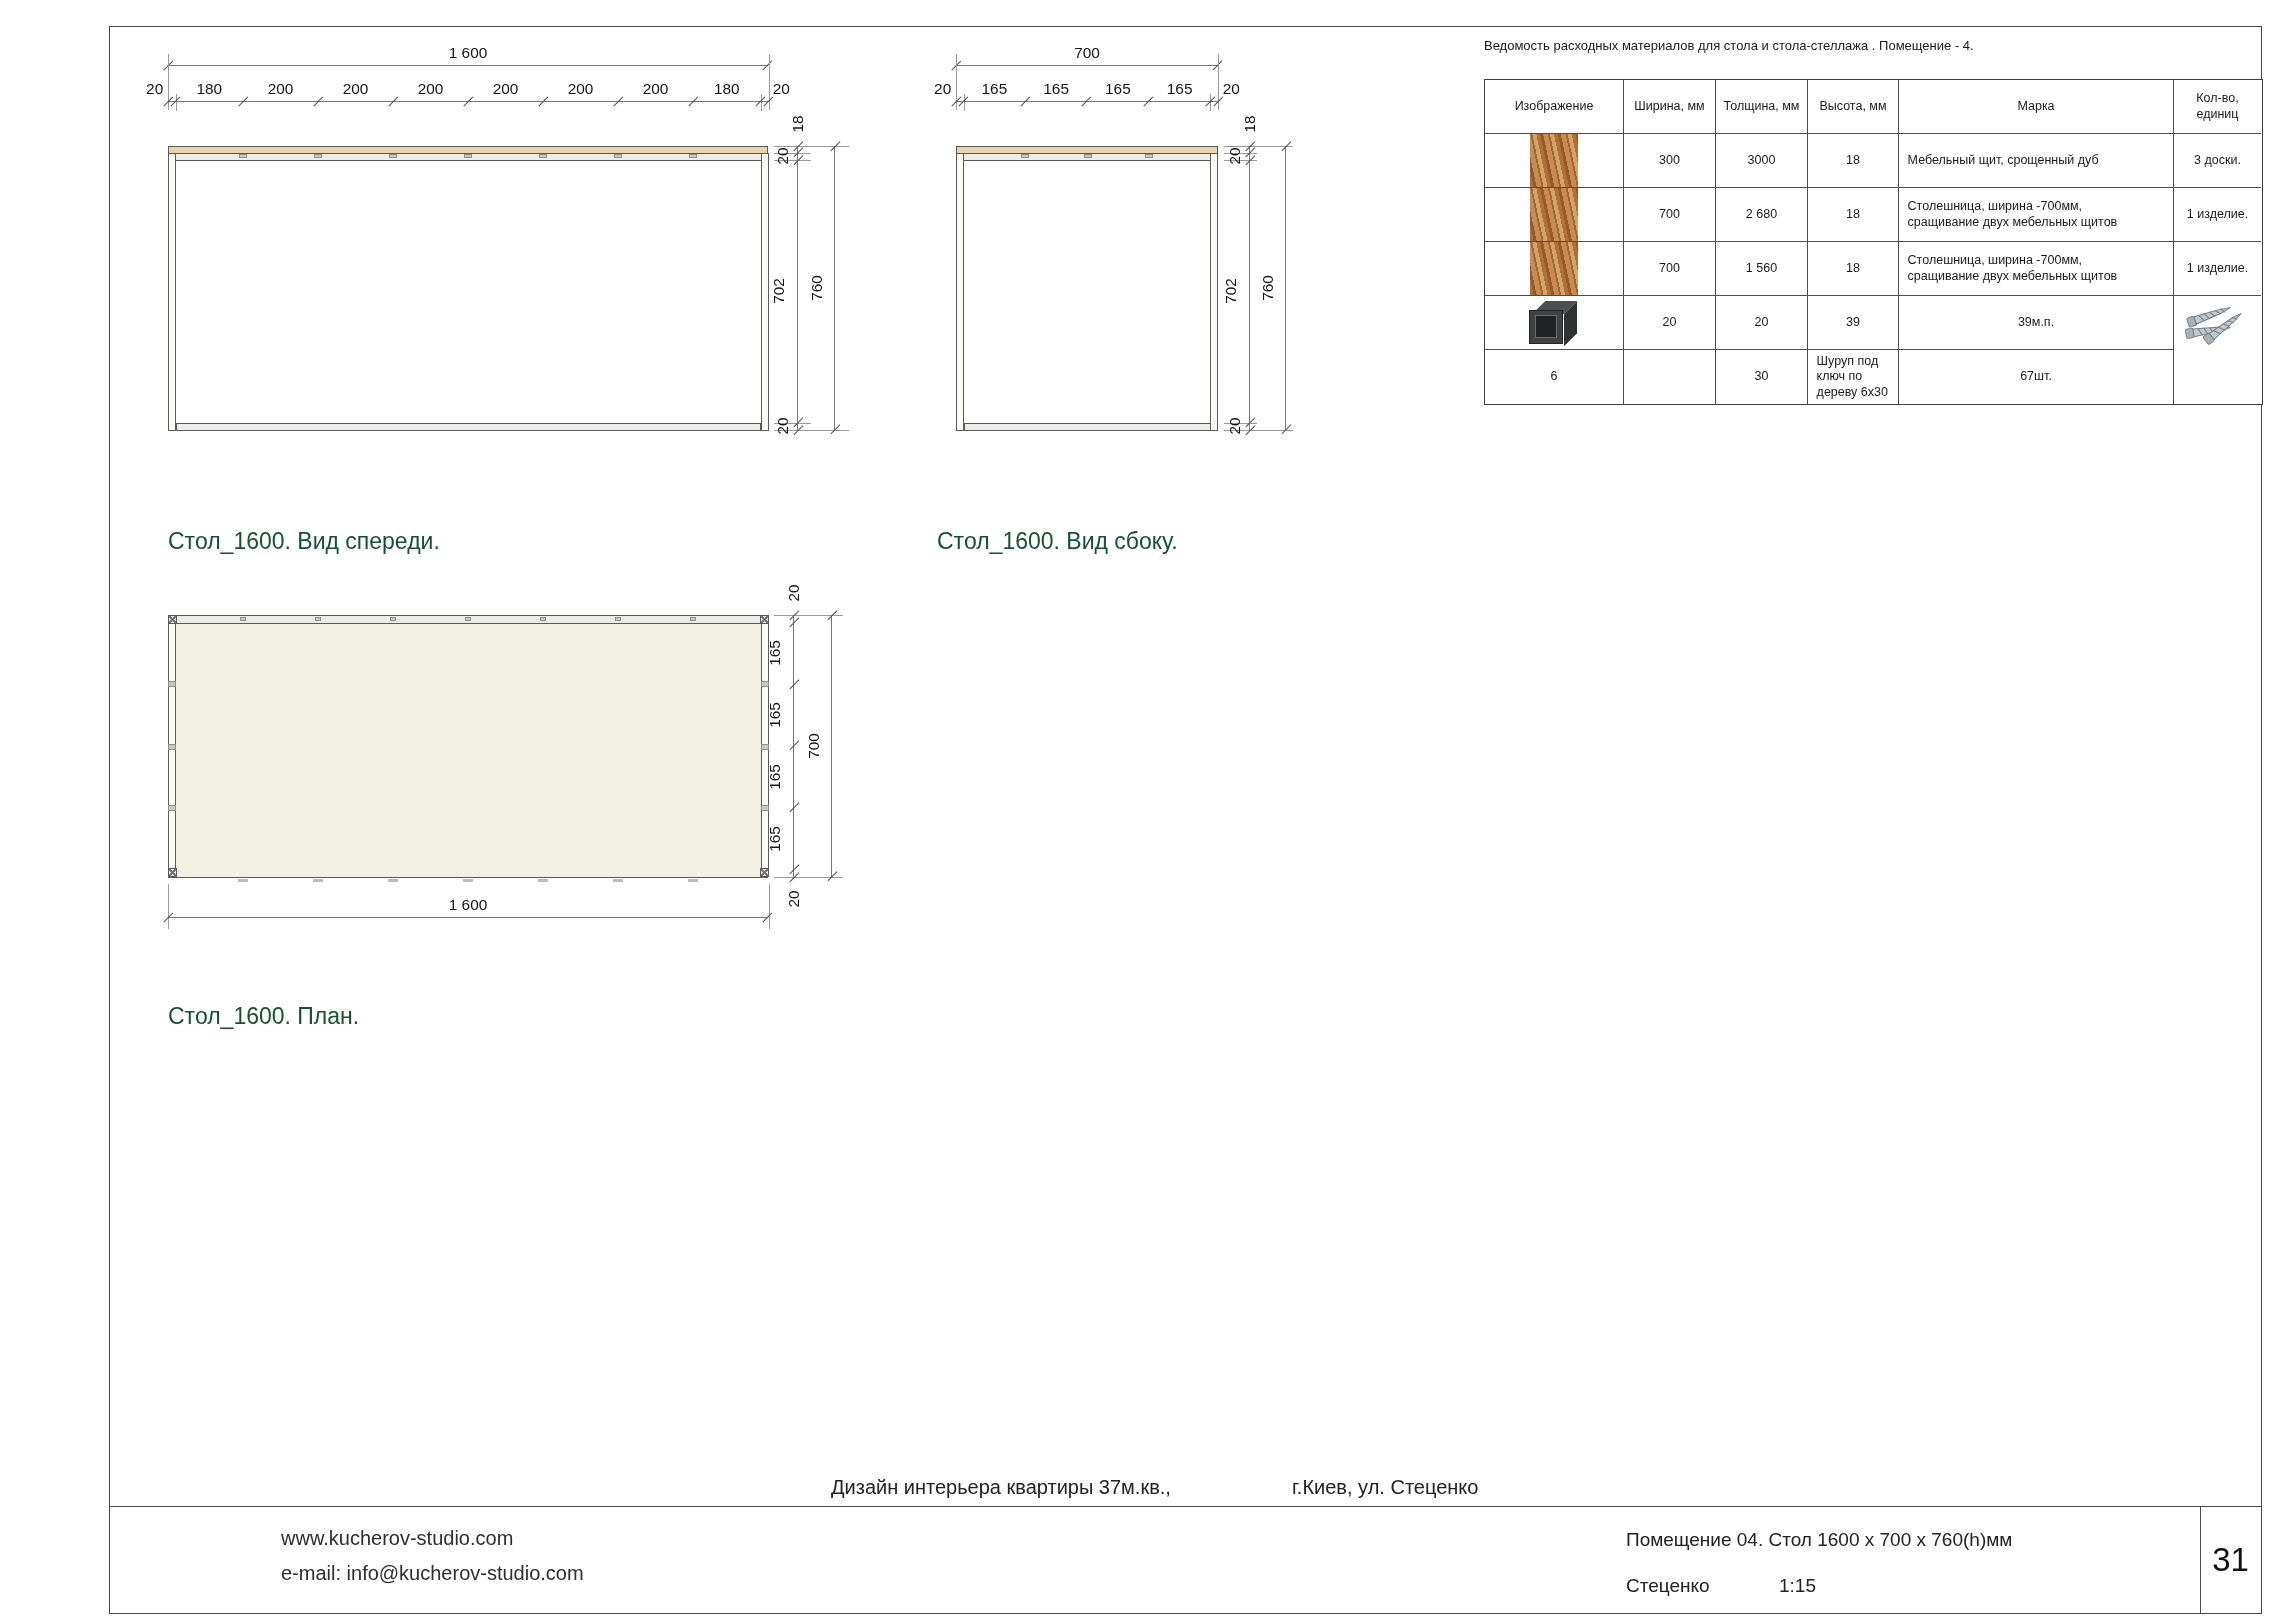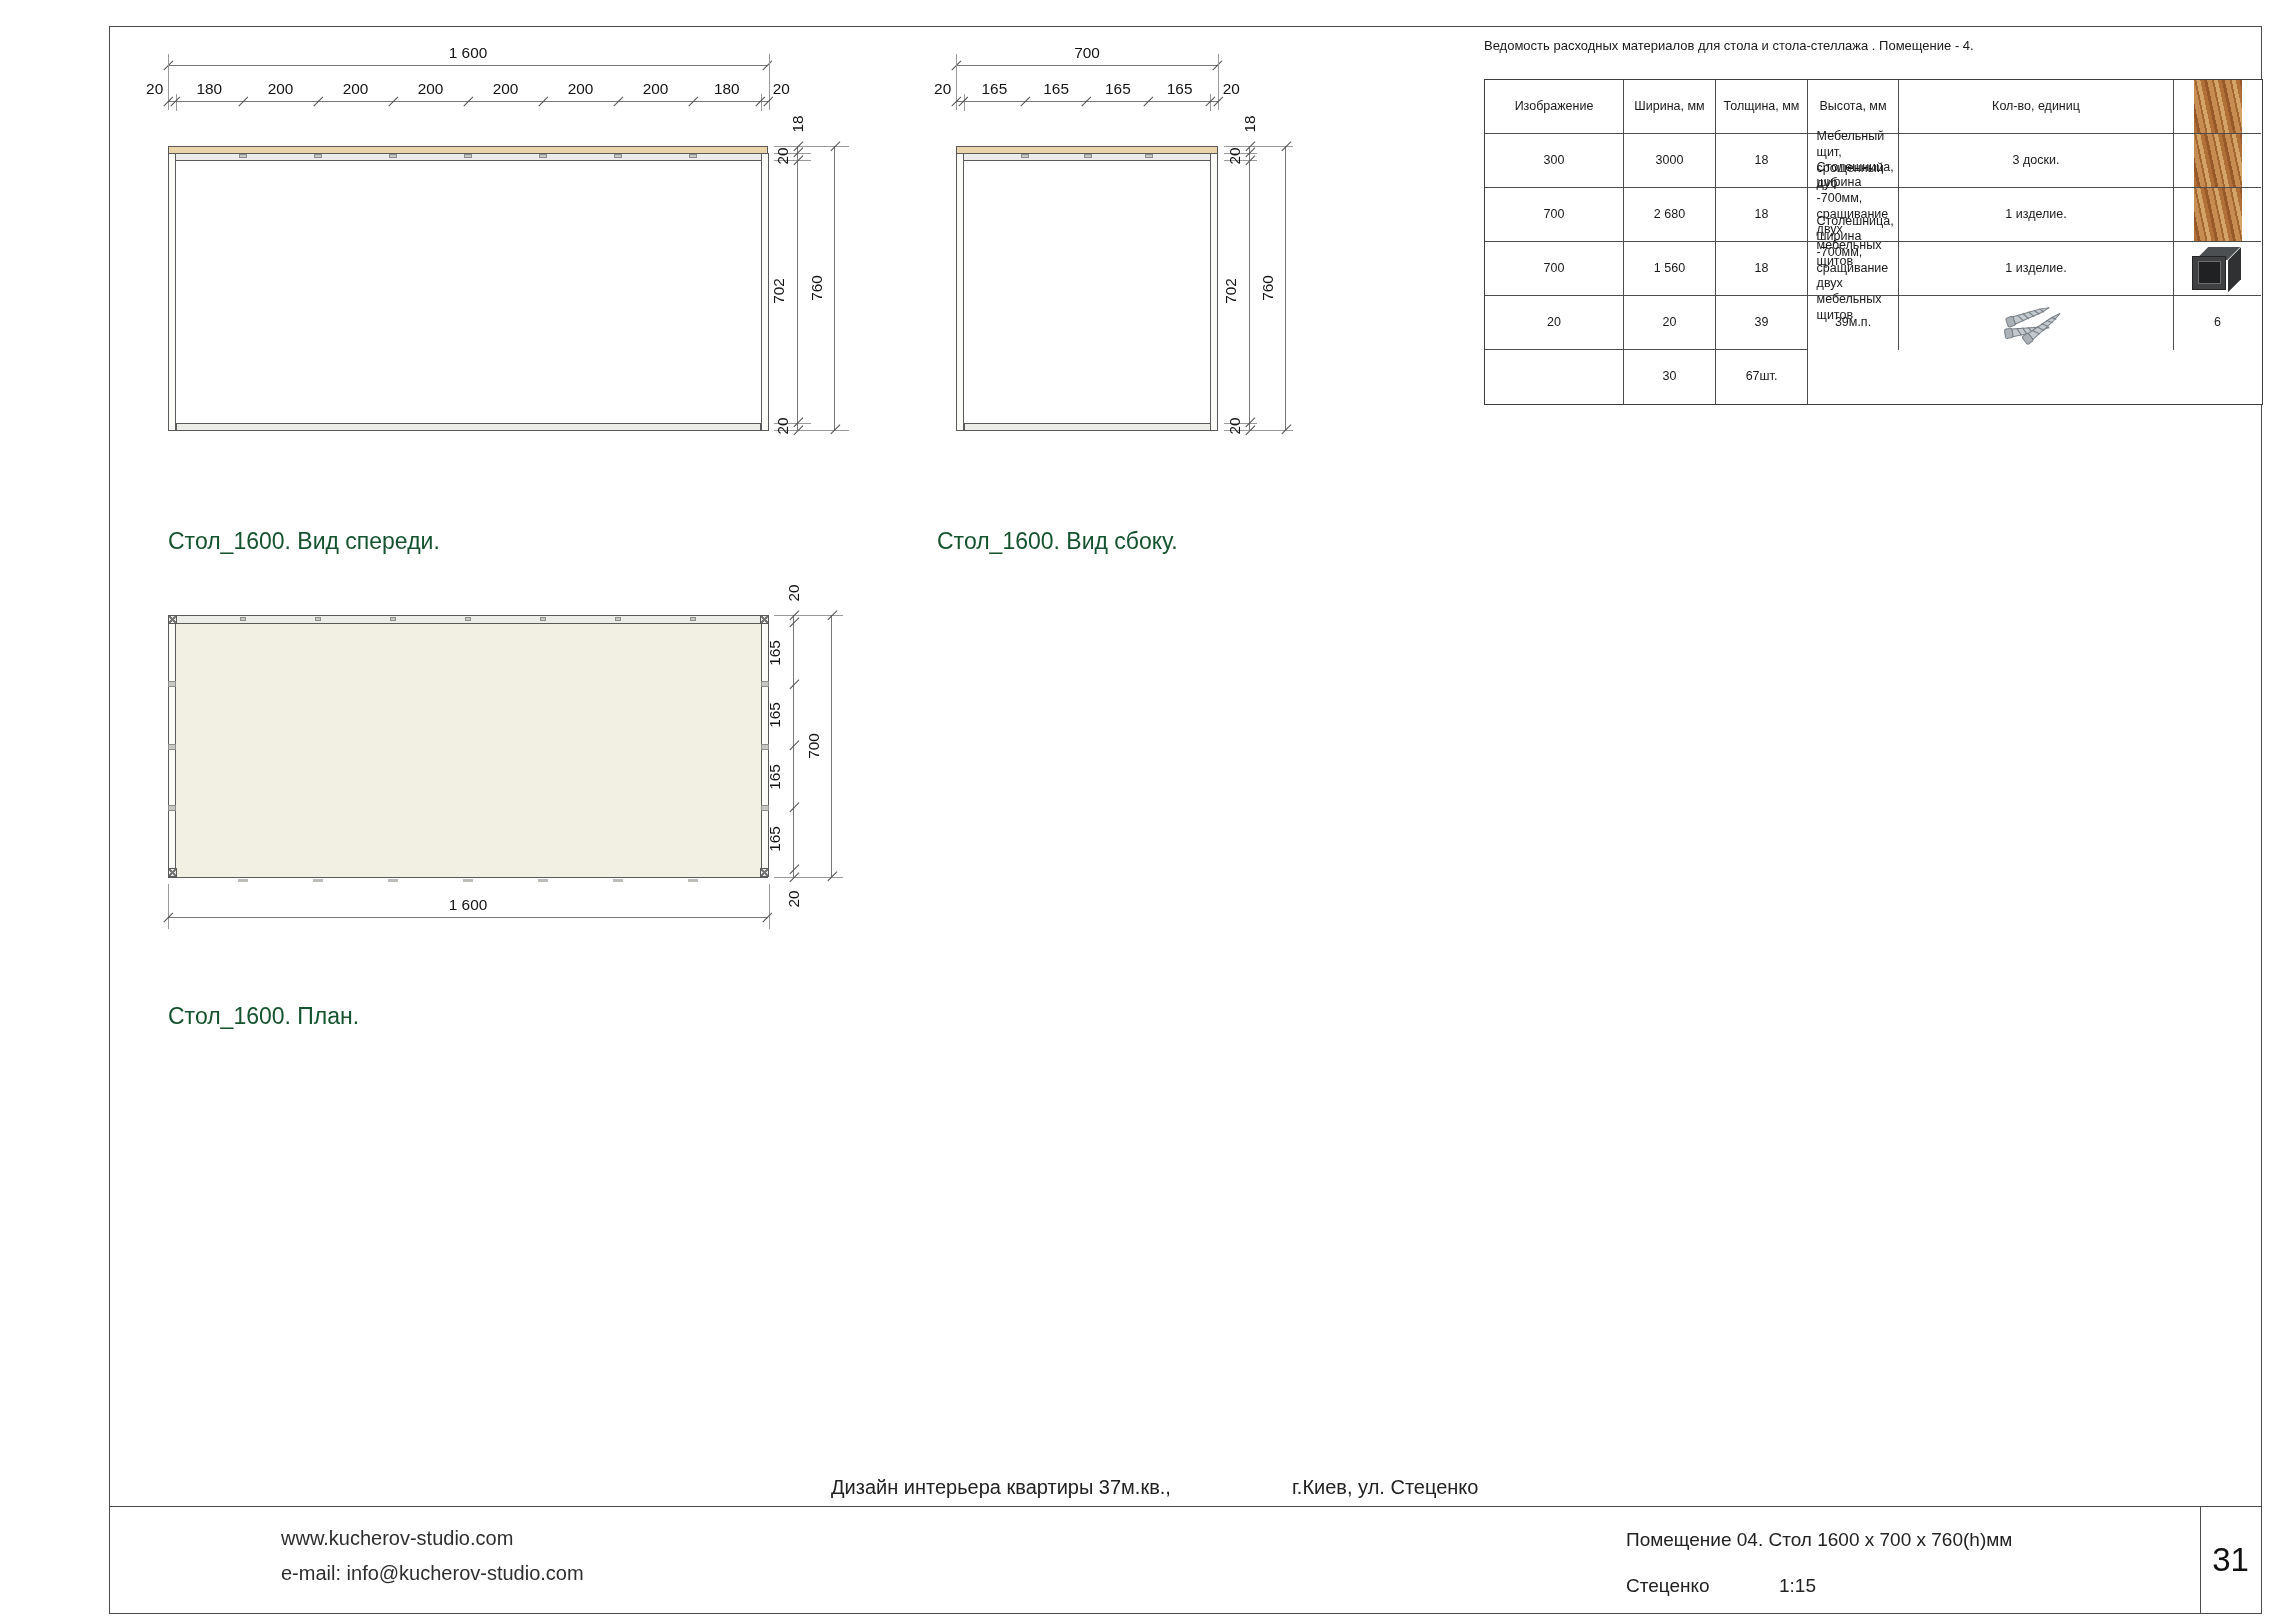--- a/index.html
+++ b/index.html
@@ -278,20 +278,21 @@
   </div>
 
   <div class="caption" style="left:168px;top:955px;">Стол_1600. План.</div>
 
   <div class="table-title">Ведомость расходных материалов для стола и стола-стеллажа . Помещение - 4.</div>
   <div class="mt">
       <div class="mt-cell mt-head">Изображение</div>
       <div class="mt-cell mt-head">Ширина, мм</div>
       <div class="mt-cell mt-head">Толщина, мм</div>
       <div class="mt-cell mt-head">Высота, мм</div>
+      <div class="mt-cell mt-head">Марка</div>
       <div class="mt-cell mt-head">Кол-во, единиц</div>
       <div class="mt-cell mt-img">
         <div class="wood-img"></div>
       </div>
       <div class="mt-cell mt-num">300</div>
       <div class="mt-cell mt-num">3000</div>
       <div class="mt-cell mt-num">18</div>
       <div class="mt-cell mt-mark">Мебельный щит, срощенный дуб</div>
       <div class="mt-cell mt-qty">3 доски.</div>
       <div class="mt-cell mt-img">
@@ -335,20 +336,21 @@
             </g>
           </defs>
           <use href="#scrw" transform="translate(10,22) rotate(-20)"></use>
           <use href="#scrw" transform="translate(8,34) rotate(-8)"></use>
           <use href="#scrw" transform="translate(28,40) rotate(-38)"></use>
         </svg>
       </div>
       <div class="mt-cell mt-num">6</div>
       <div class="mt-cell mt-num"></div>
       <div class="mt-cell mt-num">30</div>
+      <div class="mt-cell mt-mark">Шуруп под ключ по дереву 6х30</div>
       <div class="mt-cell mt-qty">67шт.</div>
     </div>
 
   <div class="band-line"></div>
   <div class="band-divider"></div>
 
   <div class="project-text">Дизайн интерьера квартиры 37м.кв.,</div>
   <div class="address-text">г.Киев, ул. Стеценко</div>
 
   <div class="website-text">www.kucherov-studio.com</div>

